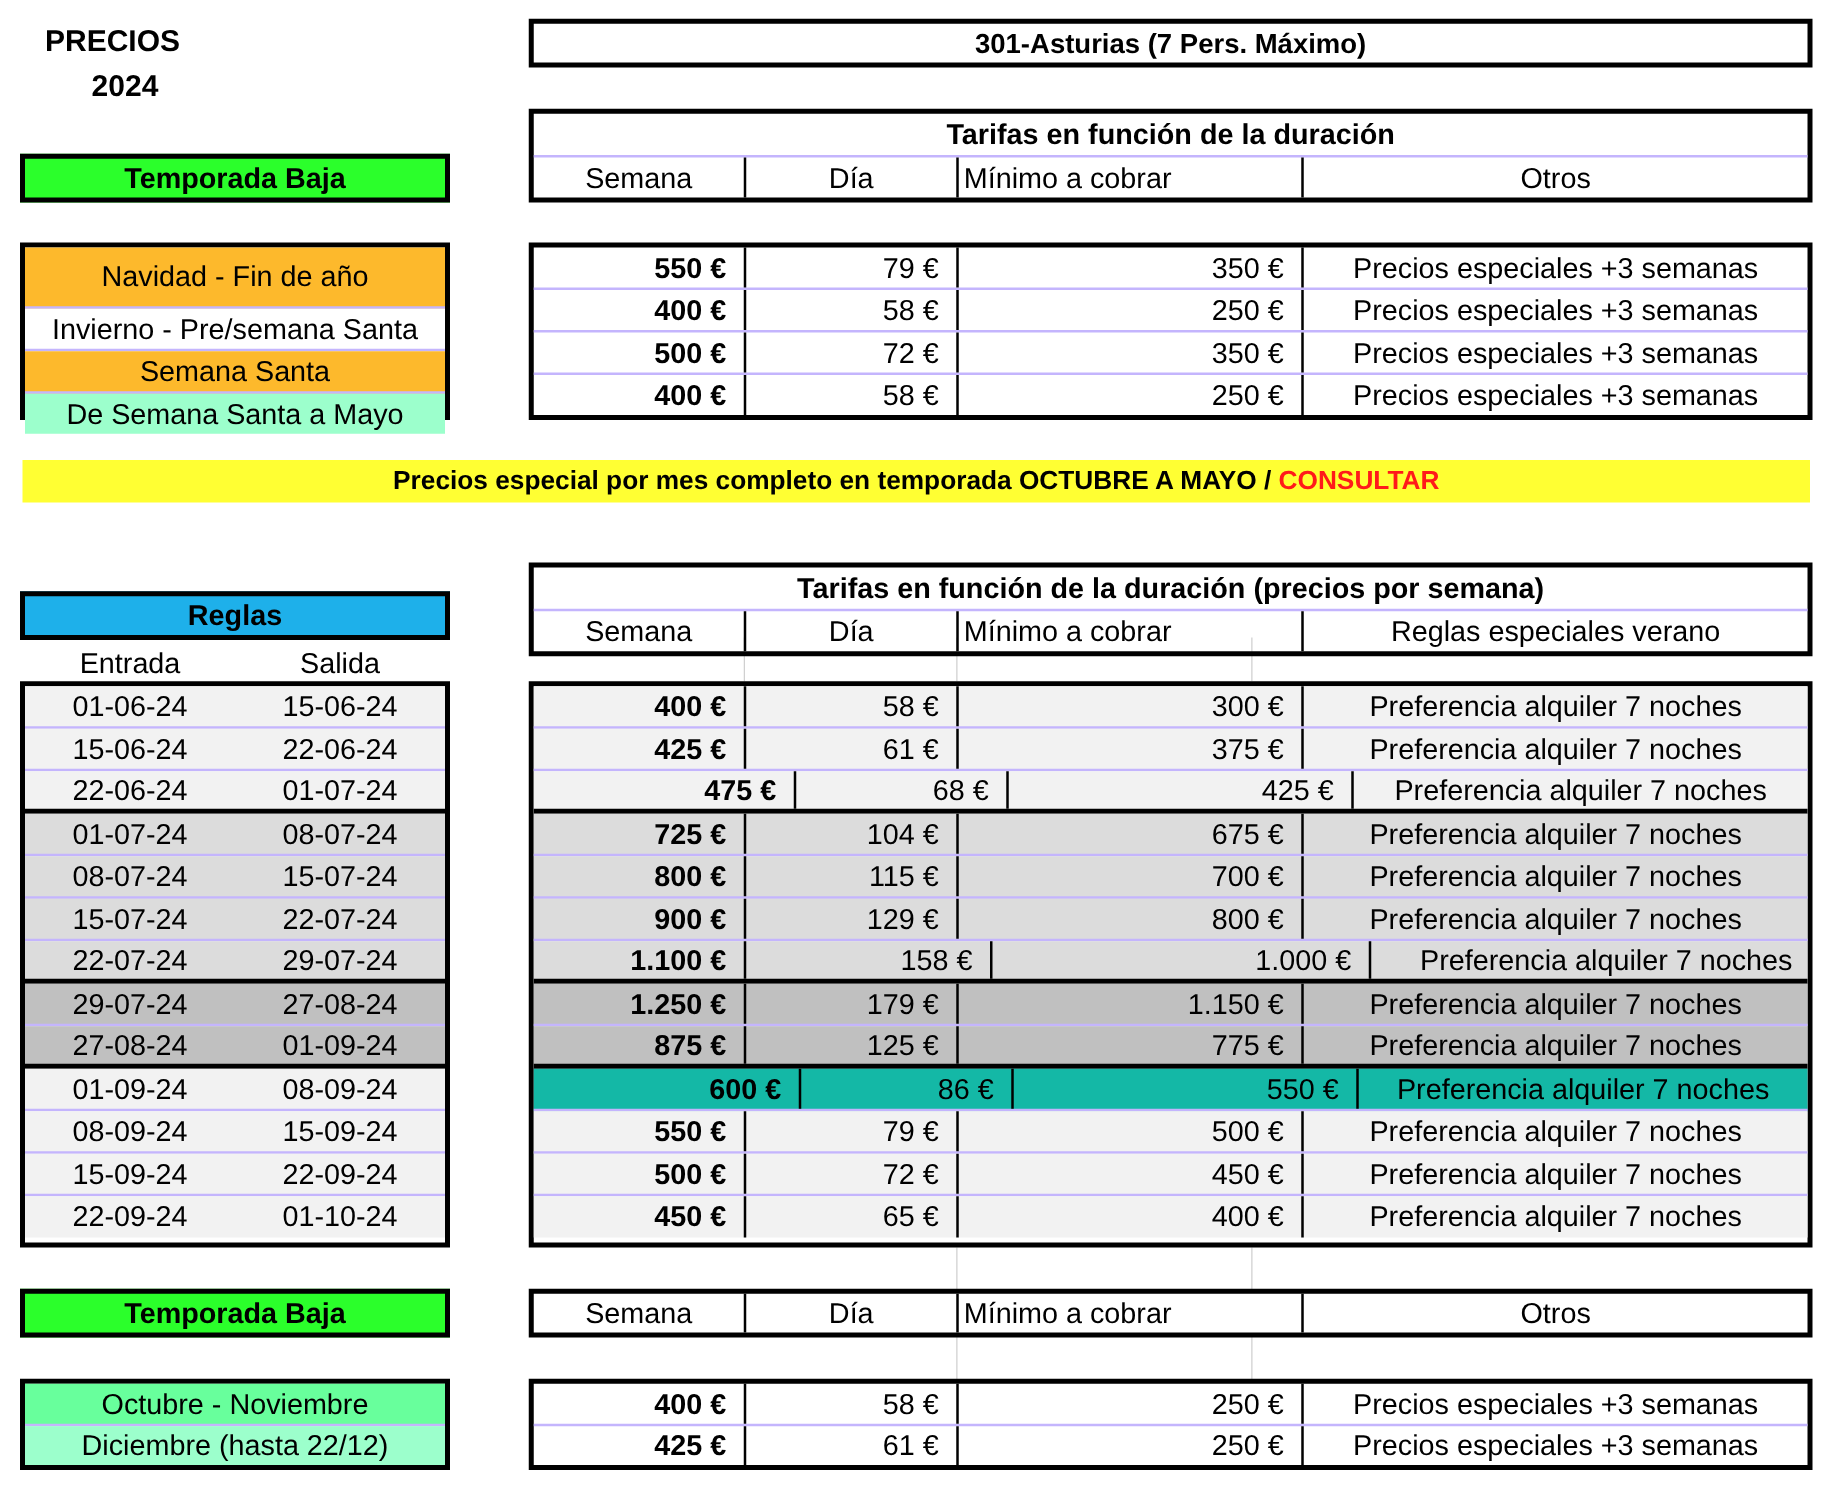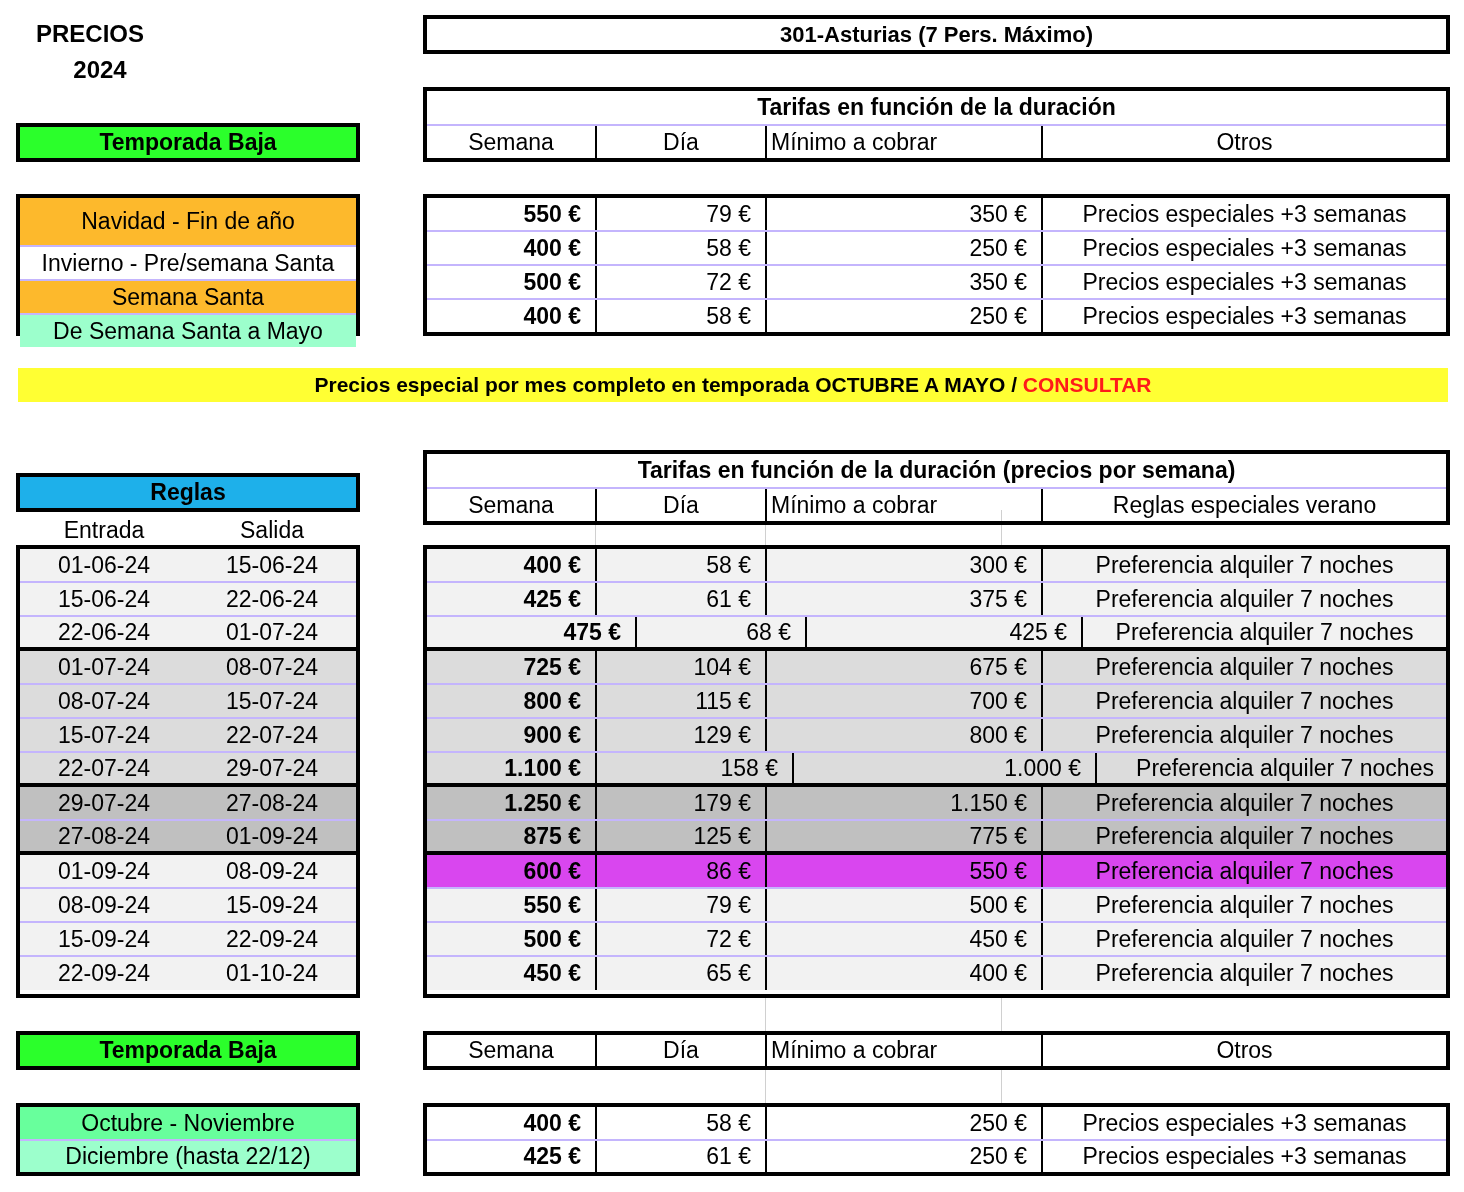--- a/index.html
+++ b/index.html
@@ -223,21 +223,21 @@
       <div class="cell r w2 vl">179 €</div>
       <div class="cell r w3 vl">1.150 €</div>
       <div class="cell c w4">Preferencia alquiler 7 noches</div>
     </div>
     <div class="row thick-b" style="height: 34px; background: rgb(192, 192, 192);">
       <div class="cell r b w1 vl">875 €</div>
       <div class="cell r w2 vl">125 €</div>
       <div class="cell r w3 vl">775 €</div>
       <div class="cell c w4">Preferencia alquiler 7 noches</div>
     </div>
-    <div class="row hl" style="height: 34px; background: #d946ef;">
+    <div class="row hl" style="height: 34px; background: #14b8a6; padding-left: 44px;">
       <div class="cell r b w1 vl">600 €</div>
       <div class="cell r w2 vl">86 €</div>
       <div class="cell r w3 vl">550 €</div>
       <div class="cell c w4">Preferencia alquiler 7 noches</div>
     </div>
     <div class="row hl" style="height: 34px; background: rgb(242, 242, 242);">
       <div class="cell r b w1 vl">550 €</div>
       <div class="cell r w2 vl">79 €</div>
       <div class="cell r w3 vl">500 €</div>
       <div class="cell c w4">Preferencia alquiler 7 noches</div>

